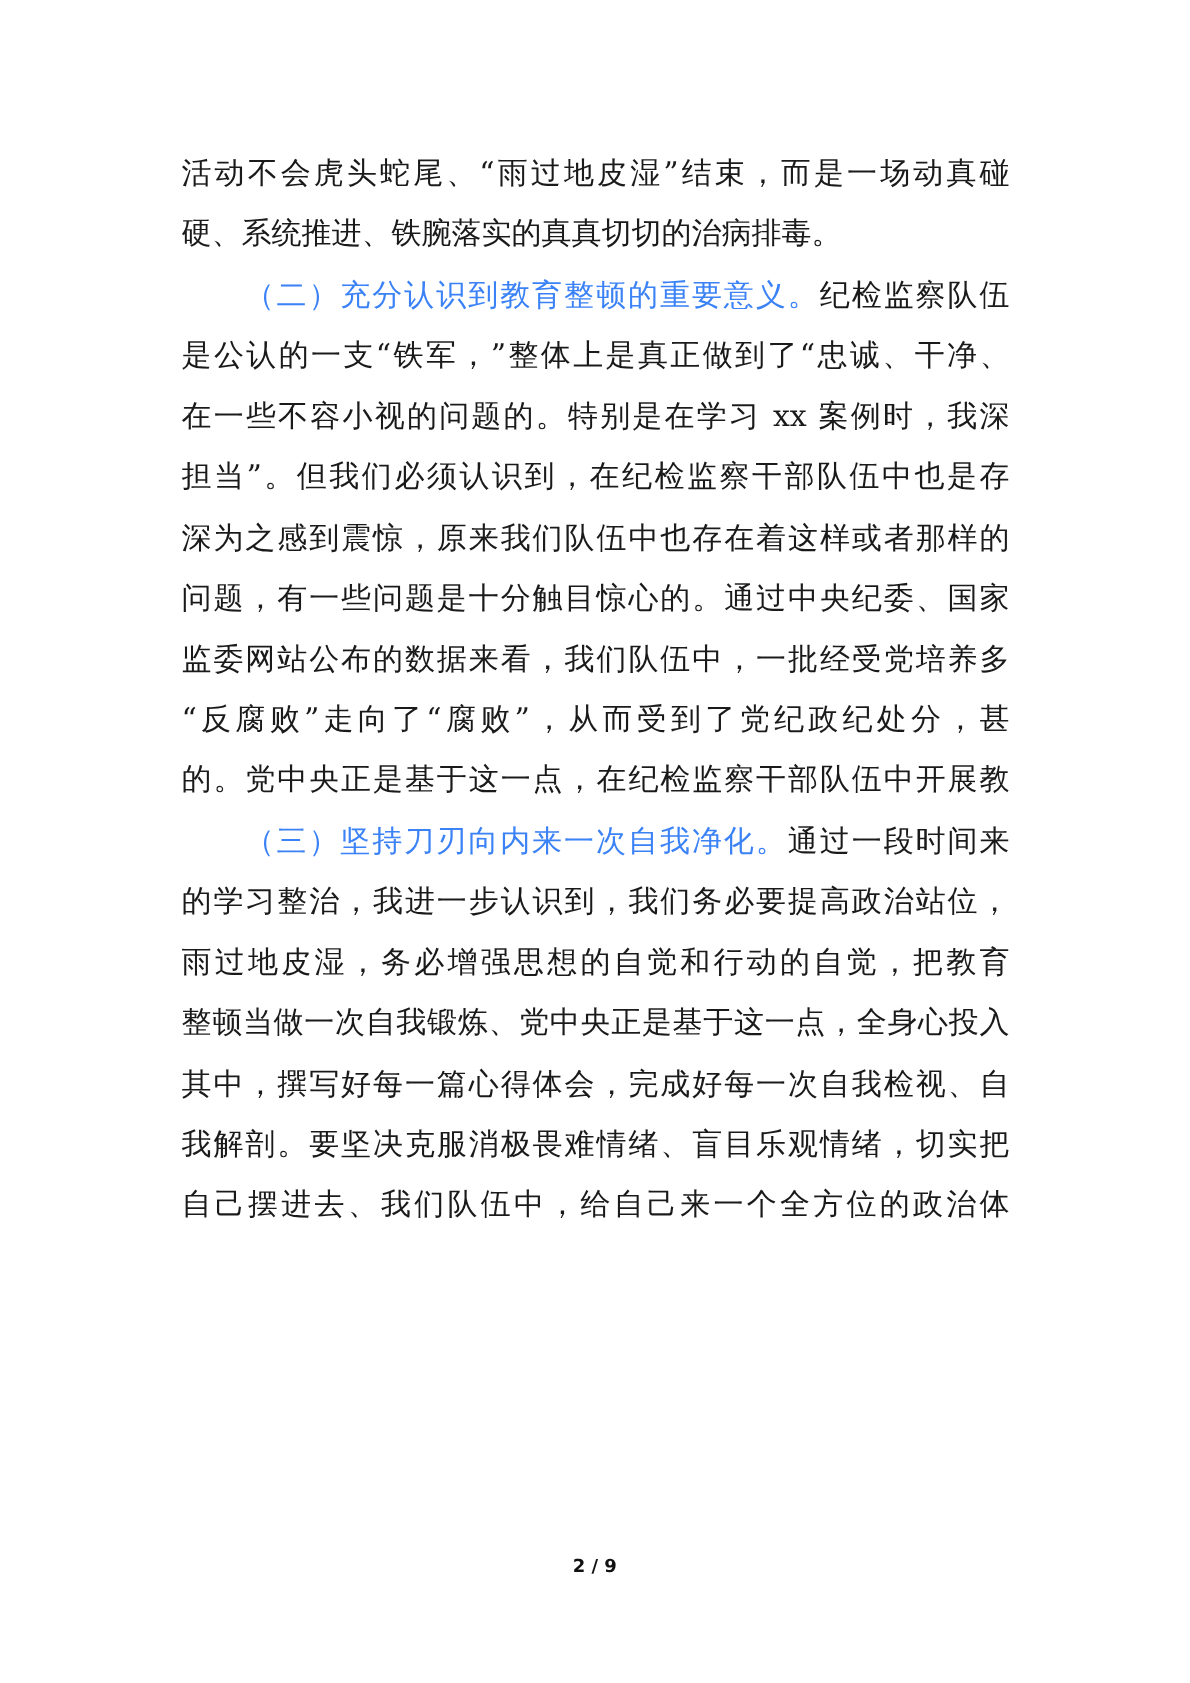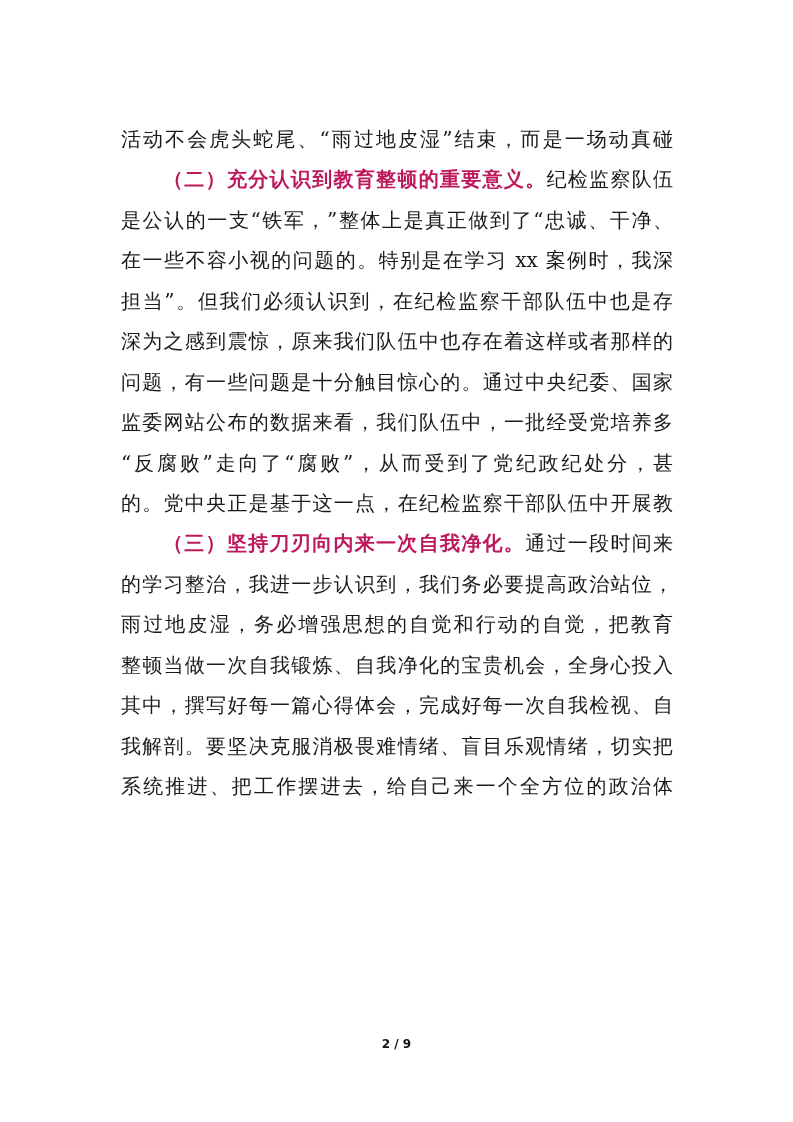--- a/index.html
+++ b/index.html
@@ -20,41 +20,40 @@
     left: 0; top: 0;
     width: 793px;
     height: 1122px;
     background: #ffffff;
   }
   .body-text {
     position: absolute;
     left: 121px;
     top: 99px;
     width: 552px;
-    margin-top: 24px;
   }
   .line {
     height: 40.45px;
     line-height: 32px;
     font-size: 20px;
     white-space: nowrap;
     text-align: justify;
     text-align-last: justify;
     letter-spacing: 0;
     overflow: visible;
   }
   .line.last {
     text-align-last: left;
   }
   .line.indent {
     padding-left: 42px;
   }
   .heading {
-    font-weight: bold;
-    color: #be185d;
+    font-weight: normal;
+    color: #3b82f6;
   }
   .normal {
     font-weight: normal;
   }
   .page-number {
     position: absolute;
     left: 0;
     width: 793px;
     top: 1037px;
     text-align: center;
@@ -64,35 +63,36 @@
     color: #111111;
   }
 </style>
 </head>
 <body>
 
 <div class="page">
   <div class="body-text">
 
     <div class="line">活动不会虎头蛇尾、“雨过地皮湿”结束，而是一场动真碰</div>
+    <div class="line last">硬、系统推进、铁腕落实的真真切切的治病排毒。</div>
 
     <div class="line indent"><span class="heading">（二）充分认识到教育整顿的重要意义。</span><span class="normal">纪检监察队伍</span></div>
     <div class="line">是公认的一支“铁军，”整体上是真正做到了“忠诚、干净、</div>
     <div class="line">在一些不容小视的问题的。特别是在学习 xx 案例时，我深</div>
     <div class="line">担当”。但我们必须认识到，在纪检监察干部队伍中也是存</div>
     <div class="line">深为之感到震惊，原来我们队伍中也存在着这样或者那样的</div>
     <div class="line">问题，有一些问题是十分触目惊心的。通过中央纪委、国家</div>
     <div class="line">监委网站公布的数据来看，我们队伍中，一批经受党培养多</div>
     <div class="line">“反腐败”走向了“腐败”，从而受到了党纪政纪处分，甚</div>
     <div class="line">的。党中央正是基于这一点，在纪检监察干部队伍中开展教</div>
 
     <div class="line indent"><span class="heading">（三）坚持刀刃向内来一次自我净化。</span><span class="normal">通过一段时间来</span></div>
     <div class="line">的学习整治，我进一步认识到，我们务必要提高政治站位，</div>
     <div class="line">雨过地皮湿，务必增强思想的自觉和行动的自觉，把教育</div>
-    <div class="line">整顿当做一次自我锻炼、自我净化的宝贵机会，全身心投入</div>
+    <div class="line">整顿当做一次自我锻炼、党中央正是基于这一点，全身心投入</div>
     <div class="line">其中，撰写好每一篇心得体会，完成好每一次自我检视、自</div>
     <div class="line">我解剖。要坚决克服消极畏难情绪、盲目乐观情绪，切实把</div>
-    <div class="line">系统推进、把工作摆进去，给自己来一个全方位的政治体</div>
+    <div class="line">自己摆进去、我们队伍中，给自己来一个全方位的政治体</div>
 
   </div>
 
   <div class="page-number">2 / 9</div>
 </div>
 
 </body></html>

